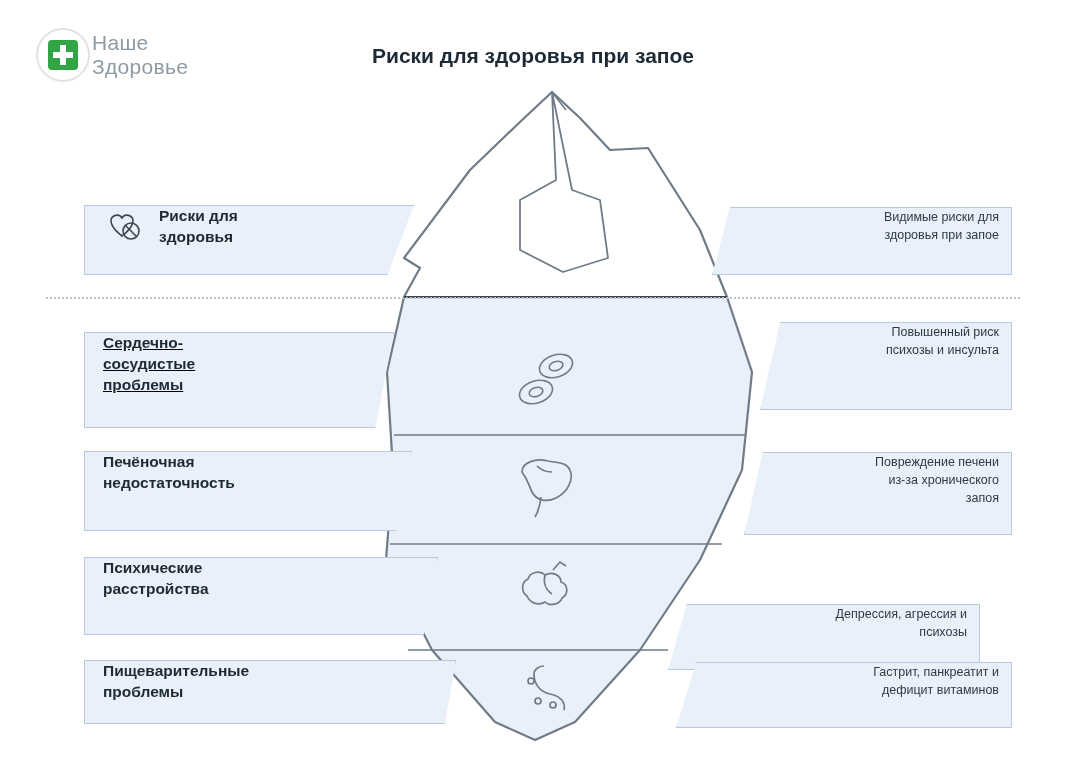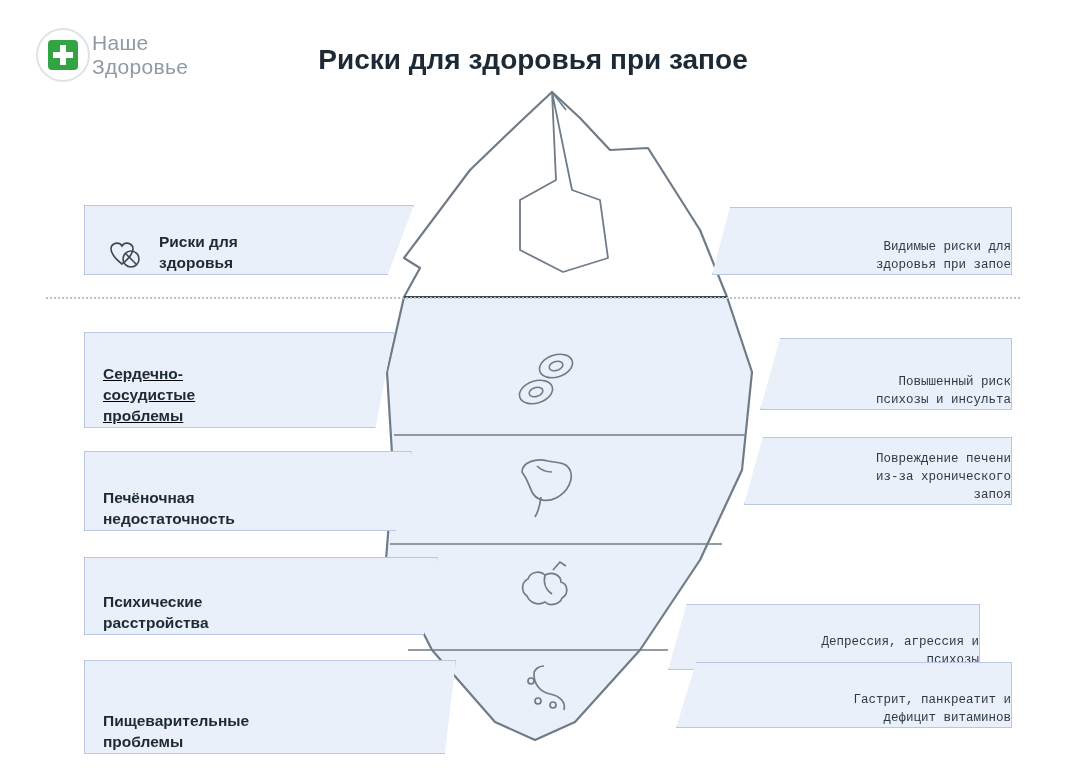--- a/index.html
+++ b/index.html
@@ -60,21 +60,21 @@
     letter-spacing: .3px;
   }
 
   
   .page-title {
     position: absolute;
     left: 0;
     right: 0;
     top: 44px;
     text-align: center;
-    font-size: 28px;
+    font-size: 21px;
     font-weight: bold;
     color: #1d2a35;
   }
 
   
   .stage {
     position: absolute;
     inset: 0;
   }
   .stage svg {
@@ -93,32 +93,31 @@
     height: 0;
   }
 
   
   .banner {
     position: absolute;
     box-sizing: border-box;
     background: #eaf0fa;
     border: 1px solid #b9c8e0;
     display: flex;
-    align-items: flex-end;
+    align-items: flex-start;
   }
   .banner.left {
     padding-left: 18px;
     padding-right: 40px;
   }
   .banner.right {
     padding-left: 40px;
-    padding-right: 0;
+    padding-right: 12px;
     justify-content: flex-end;
     text-align: right;
-    font-family: Liberation Mono, monospace;
   }
   .banner-title {
     font-size: 15.5px;
     font-weight: bold;
     color: #1d2a35;
     line-height: 1.35;
   }
   .banner-text {
     font-size: 12.5px;
     color: #2c3a47;
@@ -132,25 +131,25 @@
     display: flex;
     align-items: center;
     justify-content: center;
   }
 
   
   .b-left-0 { left: 84px;  top: 205px; width: 330px; height: 70px;  clip-path: polygon(0 0, 100% 0, 92% 100%, 0 100%); }
   .b-left-1 { left: 84px;  top: 332px; width: 310px; height: 96px;  clip-path: polygon(0 0, 100% 0, 94% 100%, 0 100%); text-decoration: underline; }
   .b-left-2 { left: 84px;  top: 451px; width: 328px; height: 80px;  clip-path: polygon(0 0, 100% 0, 95% 100%, 0 100%); }
   .b-left-3 { left: 84px;  top: 557px; width: 354px; height: 78px;  clip-path: polygon(0 0, 100% 0, 96% 100%, 0 100%); }
-  .b-left-4 { left: 84px;  top: 660px; width: 372px; height: 94px;  clip-path: polygon(0 0, 100% 0, 97% 100%, 0 100%); }
+  .b-left-4 { left: 84px;  top: 660px; width: 372px; height: 64px;  clip-path: polygon(0 0, 100% 0, 97% 100%, 0 100%); }
 
   .b-right-0 { left: 712px; top: 207px; width: 300px; height: 68px; clip-path: polygon(6% 0, 100% 0, 100% 100%, 0 100%); }
-  .b-right-1 { left: 760px; top: 338px; width: 252px; height: 72px; clip-path: polygon(8% 0, 100% 0, 100% 100%, 0 100%); }
-  .b-right-2 { left: 744px; top: 437px; width: 268px; height: 68px; clip-path: polygon(7% 0, 100% 0, 100% 100%, 0 100%); }
+  .b-right-1 { left: 760px; top: 322px; width: 252px; height: 88px; clip-path: polygon(8% 0, 100% 0, 100% 100%, 0 100%); }
+  .b-right-2 { left: 744px; top: 452px; width: 268px; height: 83px; clip-path: polygon(7% 0, 100% 0, 100% 100%, 0 100%); }
   .b-right-3 { left: 668px; top: 563px; width: 312px; height: 66px; clip-path: polygon(6% 0, 100% 0, 100% 100%, 0 100%); margin-top: 41px; }
   .b-right-4 { left: 676px; top: 662px; width: 336px; height: 66px; clip-path: polygon(6% 0, 100% 0, 100% 100%, 0 100%); }
 
   .icon-svg { display:block; }
 </style>
 </head>
 <body>
 
 <div class="logo">
   <span class="logo-mark">

